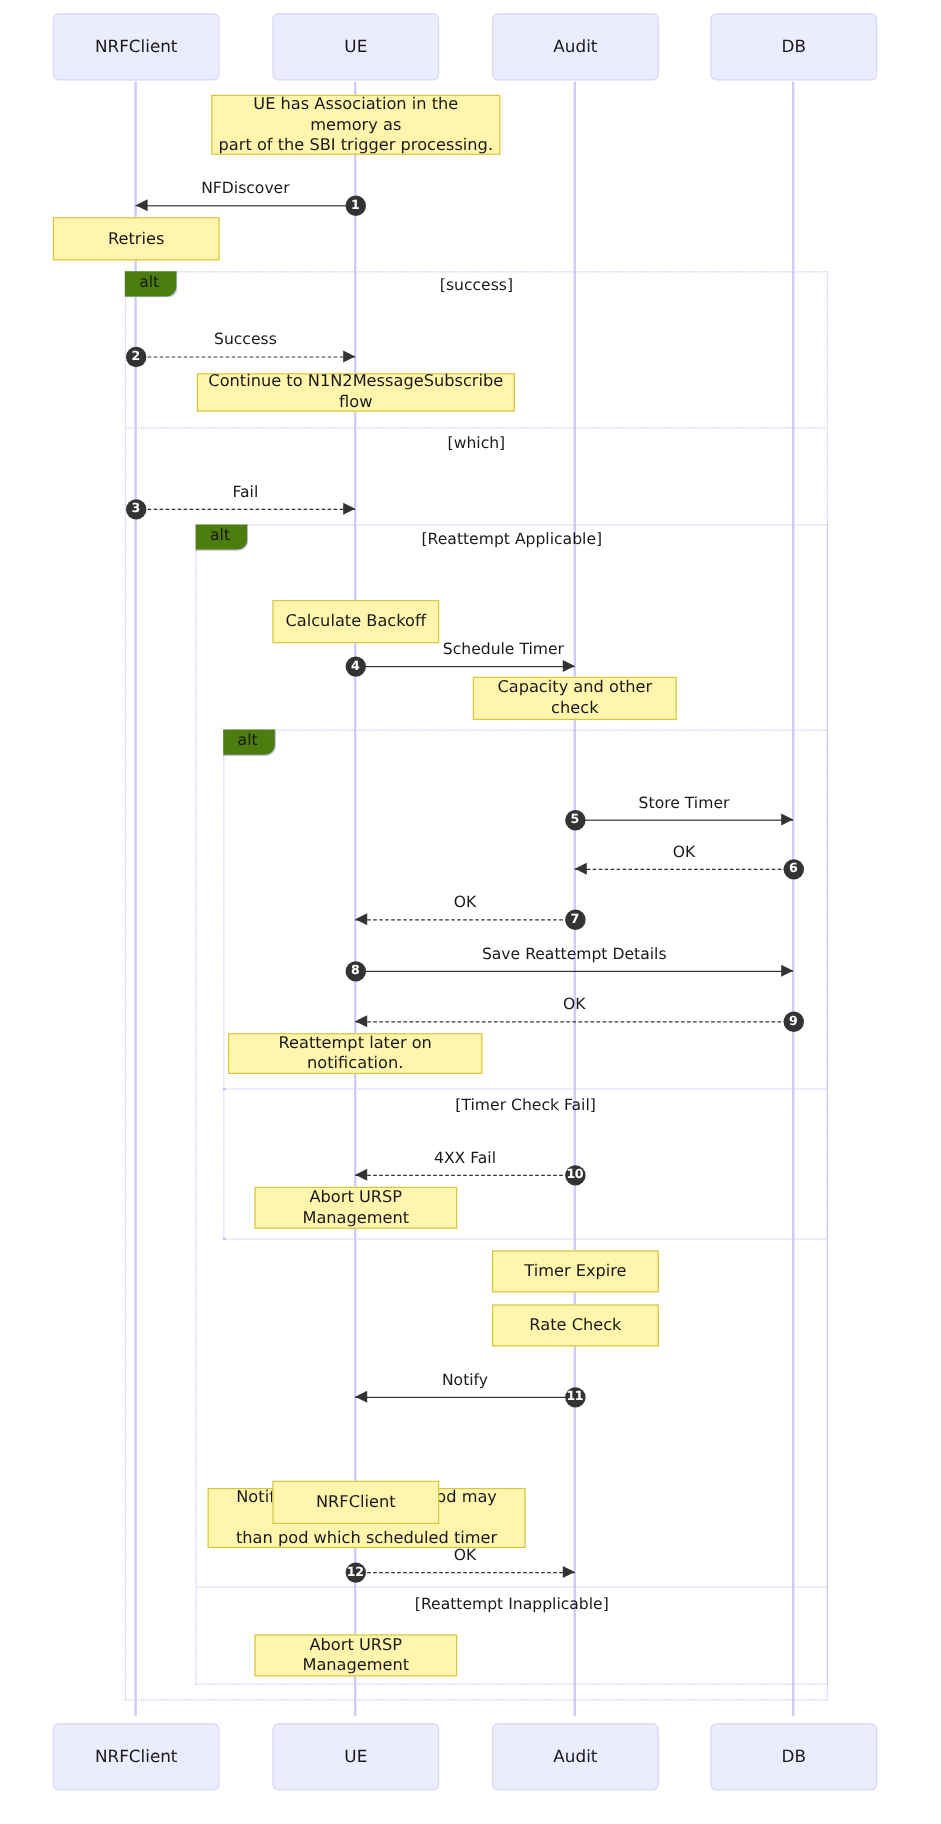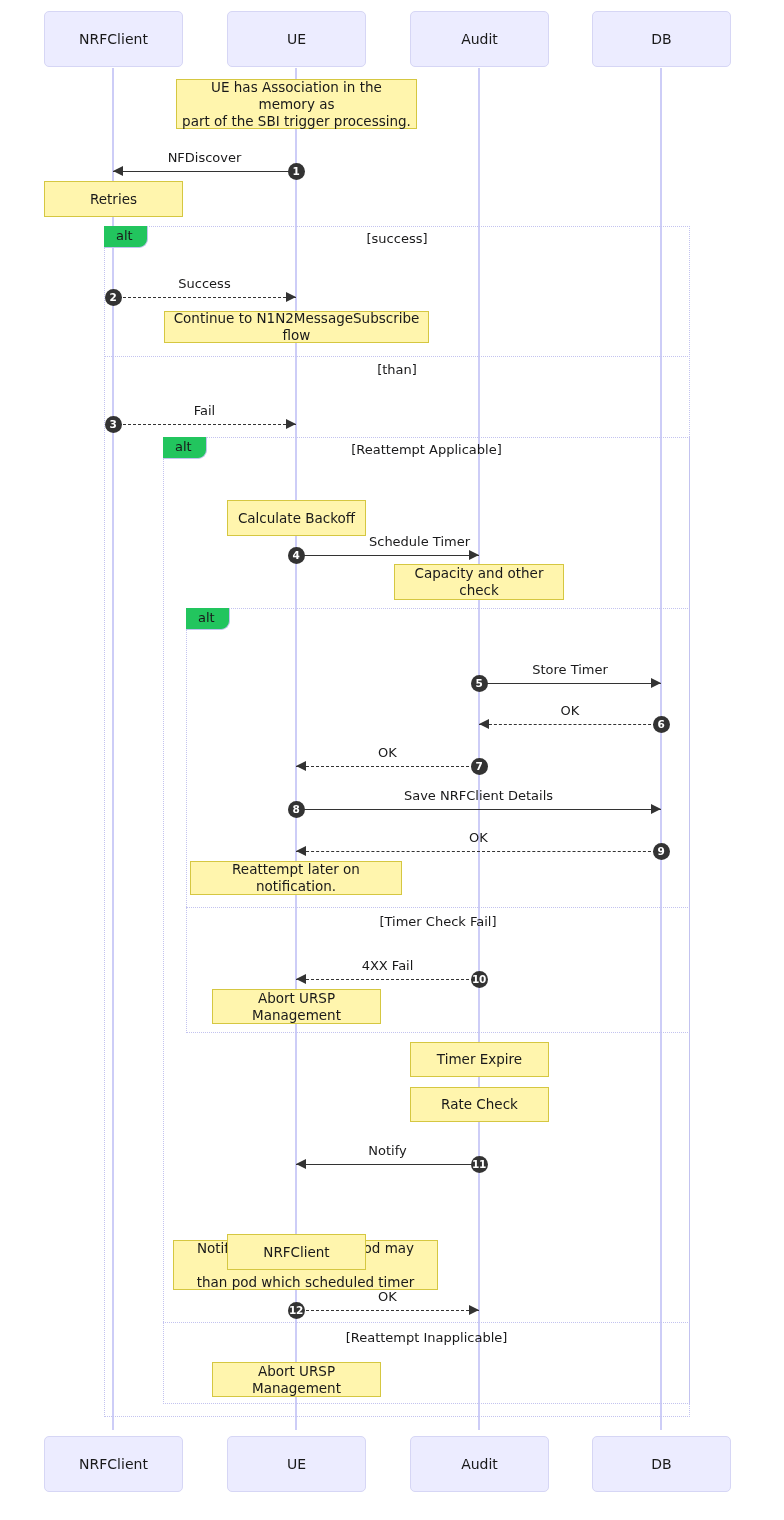--- a/index.html
+++ b/index.html
@@ -39,21 +39,21 @@
   }
   
   .frame{
     position:absolute;
     border:1px dotted #c3c3ef;
     box-sizing:border-box;
     background:transparent;
   }
   .frame-tab{
     position:absolute;
-    background:#22c55e;
+    background:#4d7c0f;
     border:1px solid #c3c3ef;
     border-top:none;
     border-left:none;
     font-size:13px;
     color:#19191a;
     padding:2px 14px 3px 12px;
     line-height:16px;
     border-bottom-right-radius:9px;
     z-index:4;
   }
@@ -172,21 +172,21 @@
     <span>Audit</span>
   </div>
   <div class="actor" style="left:592px;top:1436px;">
     <span>DB</span>
   </div>
 
   <div class="frame" style="left:104px;top:226px;width:586px;height:1191px;"></div>
   <div class="frame-tab" style="left:104px;top:226px;">alt</div>
   <div class="frame-cond" style="left:104px;top:231px;width:586px;">[success]</div>
   <div class="divider" style="left:104px;top:356px;width:586px;"></div>
-  <div class="frame-cond" style="left:104px;top:362px;width:586px;">[than]</div>
+  <div class="frame-cond" style="left:104px;top:362px;width:586px;">[which]</div>
 
   <div class="frame" style="left:163px;top:437px;width:527px;height:967px;"></div>
   <div class="frame-tab" style="left:163px;top:437px;">alt</div>
   <div class="frame-cond" style="left:163px;top:442px;width:527px;">[Reattempt Applicable]</div>
   <div class="divider" style="left:163px;top:1322px;width:527px;"></div>
   <div class="frame-cond" style="left:163px;top:1330px;width:527px;">[Reattempt Inapplicable]</div>
 
   <div class="frame" style="left:186px;top:608px;width:504px;height:425px;"></div>
   <div class="frame-tab" style="left:186px;top:608px;">alt</div>
   <div class="divider" style="left:186px;top:907px;width:504px;"></div>
@@ -263,21 +263,21 @@
   <div class="msg" style="left:296px;top:766px;width:183px;">
     <div class="msg-line dashed" style="left:0;width:183px;"></div>
     <div class="arrowhead left" style="left:0;"></div>
     <div class="msg-label" style="left:0;width:183px;">OK</div>
     <div class="seqnum" style="left:174.5px;">7</div>
   </div>
 
   <div class="msg" style="left:296px;top:809px;width:365px;">
     <div class="msg-line" style="left:0;width:365px;"></div>
     <div class="arrowhead right" style="left:355px;"></div>
-    <div class="msg-label" style="left:0;width:365px;">Save NRFClient Details</div>
+    <div class="msg-label" style="left:0;width:365px;">Save Reattempt Details</div>
     <div class="seqnum" style="left:-8.5px;">8</div>
   </div>
 
   <div class="msg" style="left:296px;top:851px;width:365px;">
     <div class="msg-line dashed" style="left:0;width:365px;"></div>
     <div class="arrowhead left" style="left:0;"></div>
     <div class="msg-label" style="left:0;width:365px;">OK</div>
     <div class="seqnum" style="left:356.5px;">9</div>
   </div>
 

